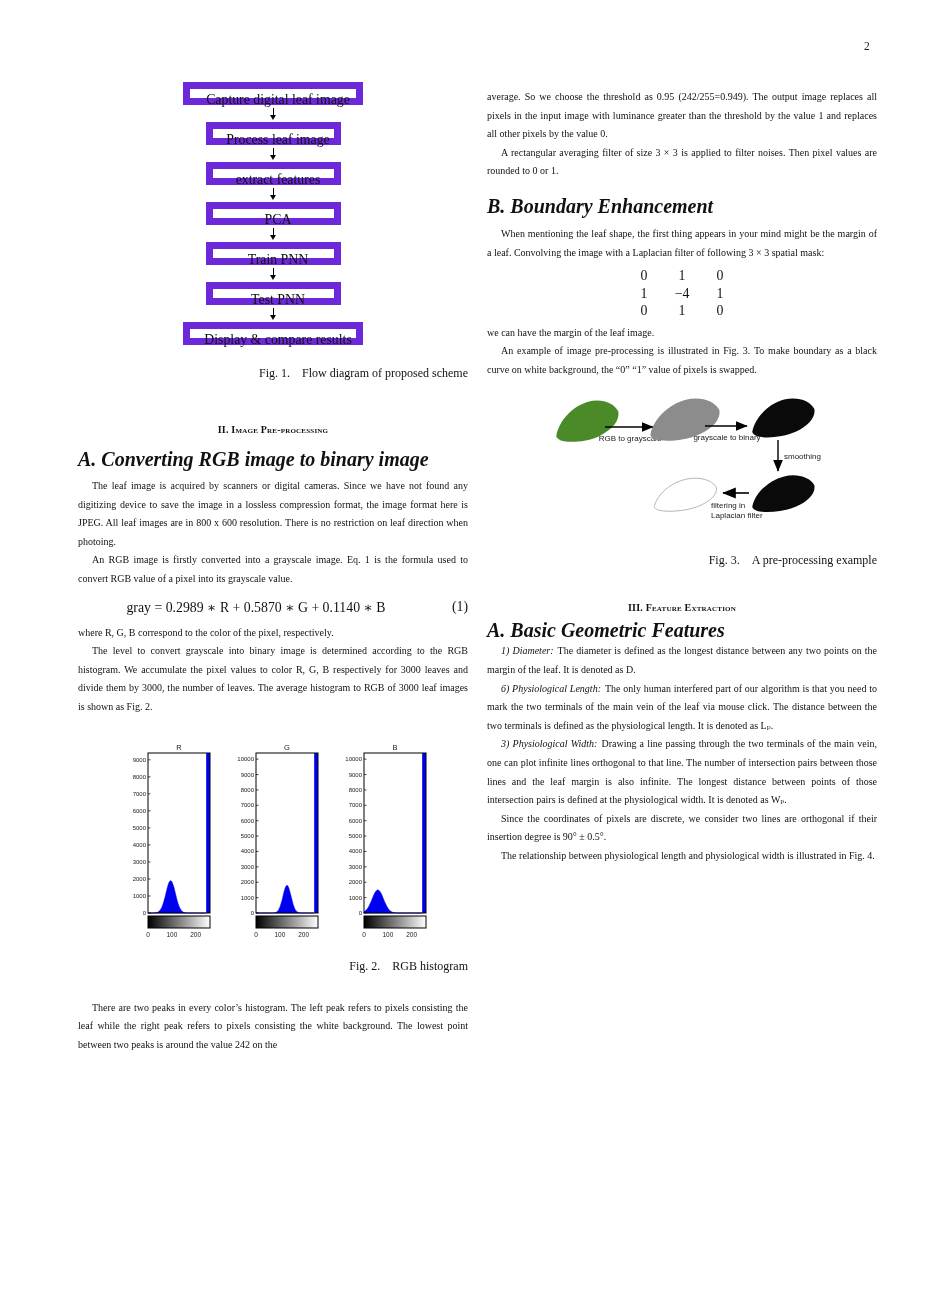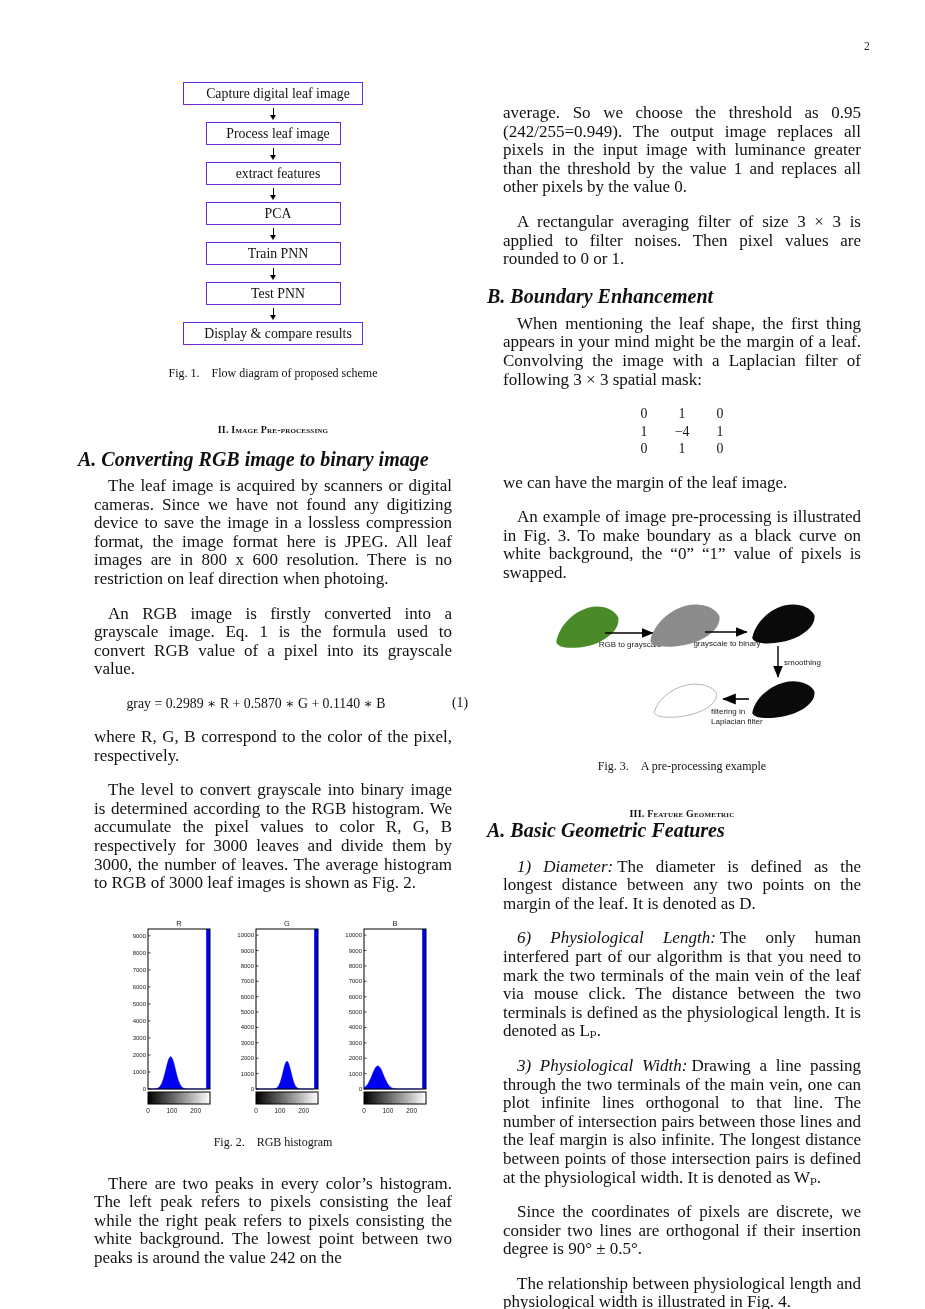--- a/index.html
+++ b/index.html
@@ -2,33 +2,33 @@
 <html><head>
 <meta charset="utf-8">
 <style>
   html,body{margin:0;padding:0;background:#e8e8e8;}
   .page{position:relative;width:925px;height:1309px;background:#ffffff;color:#111;
         font-family:"Liberation Serif","DejaVu Serif",serif;overflow:hidden;}
   .page-number{position:absolute;top:40px;left:864px;font-size:11.5px;color:#222;}
   .col{position:absolute;width:390px;}
   .col-left{left:78px;top:82px;}
   .col-right{left:487px;top:88px;}
-  p{margin:16px;font-size:17px;line-height:18.6px;text-align:justify;}
+  p{margin:0;font-size:10px;line-height:18.6px;text-align:justify;}
   p.indent{text-indent:14px;}
   
   .flow{width:100%;display:flex;flex-direction:column;align-items:center;}
-  .flow-box{box-sizing:border-box;border:1px solid #6d28d9;height:23px;line-height:21px;
+  .flow-box{box-sizing:border-box;border:7px solid #6d28d9;height:23px;line-height:21px;
             text-align:center;font-size:13.8px;background:#fff;padding-left:10px;}
   .fb-wide{width:180px;}
   .fb-mid{width:135px;}
   .flow-arrow{display:flex;flex-direction:column;align-items:center;margin:3px 0 2px;}
   .flow-arrow .stem{width:1px;height:7px;background:#000;}
   .flow-arrow .head{width:0;height:0;border-left:3.5px solid transparent;
                     border-right:3.5px solid transparent;border-top:5.5px solid #000;}
-  .caption{font-size:12px;line-height:15px;text-align:center;margin:0;}
+  .caption{font-size:12px;line-height:15px;text-align:right;margin:0;}
   .caption .cap-label{margin-right:12px;}
   .sec-heading{font-size:10px;text-align:center;font-variant:small-caps;
                letter-spacing:.2px;margin:0;}
   .sub-heading{font-size:20px;font-style:italic;margin:0;}
   .eq-row{display:flex;align-items:center;margin:10px 0 8px;}
   .eq-body{flex:1;text-align:center;font-size:13.8px;}
   .eq-num{width:34px;text-align:right;font-size:13.8px;}
   .matrix{width:fit-content;margin:5px auto 4px;}
   .mrow{display:flex;}
   .mcell{width:38px;text-align:center;font-size:13.8px;line-height:17.5px;}
@@ -277,24 +277,24 @@
       <text x="224" y="115" text-anchor="start">filtering in</text>
       <text x="224" y="125" text-anchor="start">Laplacian filter</text>
 
       <use href="#leafShape" transform="translate(166,84) scale(0.72,0.72)" stroke="#999" stroke-width="1" fill="#ffffff"></use>
     </svg>
 
     <p class="caption" style="margin-top:20px;">
       <span class="cap-label">Fig. 3.</span><span>A pre-processing example</span>
     </p>
 
-    <h2 class="sec-heading" style="margin-top:34px;">III. Feature Geometric</h2>
-
-
-    <h3 class="sub-heading" style="margin-top:0;">A. Basic Geometric Features</h3>
+    <h2 class="sec-heading" style="margin-top:34px;">III. Feature Extraction</h2>
+
+
+    <h3 class="sub-heading" style="margin-top:6px;">A. Basic Geometric Features</h3>
 
 
     <p class="indent"><span class="ilabel">1) Diameter:</span><span>The diameter is defined as the longest distance between any two points on the margin of the leaf. It is denoted as D.</span></p>
 
     <p class="indent"><span class="ilabel">6) Physiological Length:</span><span>The only human interfered part of our algorithm is that you need to mark the two terminals of the main vein of the leaf via mouse click. The distance between the two terminals is defined as the physiological length. It is denoted as Lₚ.</span></p>
 
     <p class="indent"><span class="ilabel">3) Physiological Width:</span><span>Drawing a line passing through the two terminals of the main vein, one can plot infinite lines orthogonal to that line. The number of intersection pairs between those lines and the leaf margin is also infinite. The longest distance between points of those intersection pairs is defined at the physiological width. It is denoted as Wₚ.</span></p>
 
     <p class="indent">Since the coordinates of pixels are discrete, we consider two lines are orthogonal if their insertion degree is 90° ± 0.5°.</p>
     <p class="indent">The relationship between physiological length and physiological width is illustrated in Fig. 4.</p>

